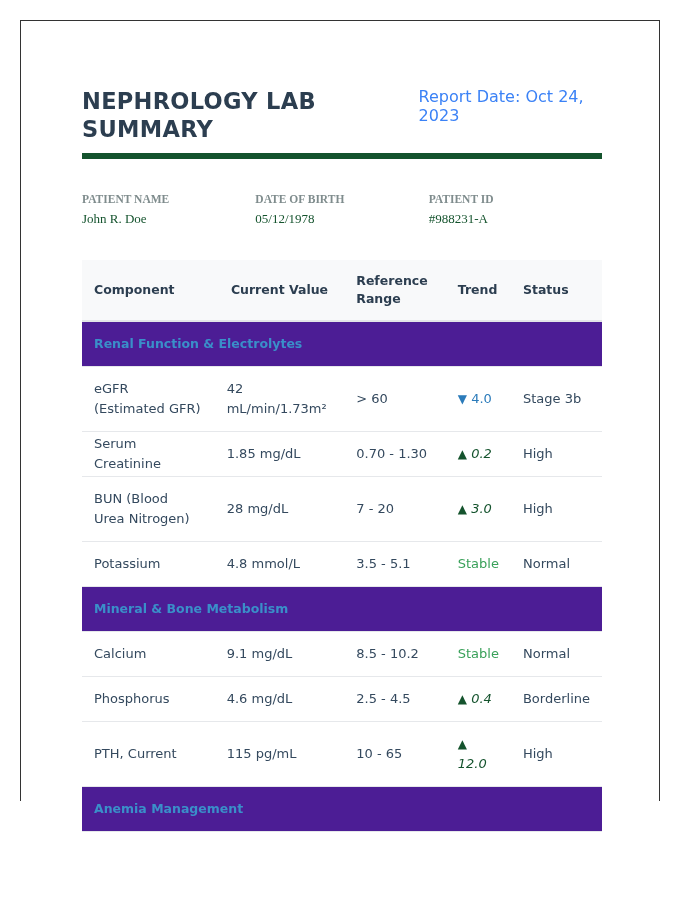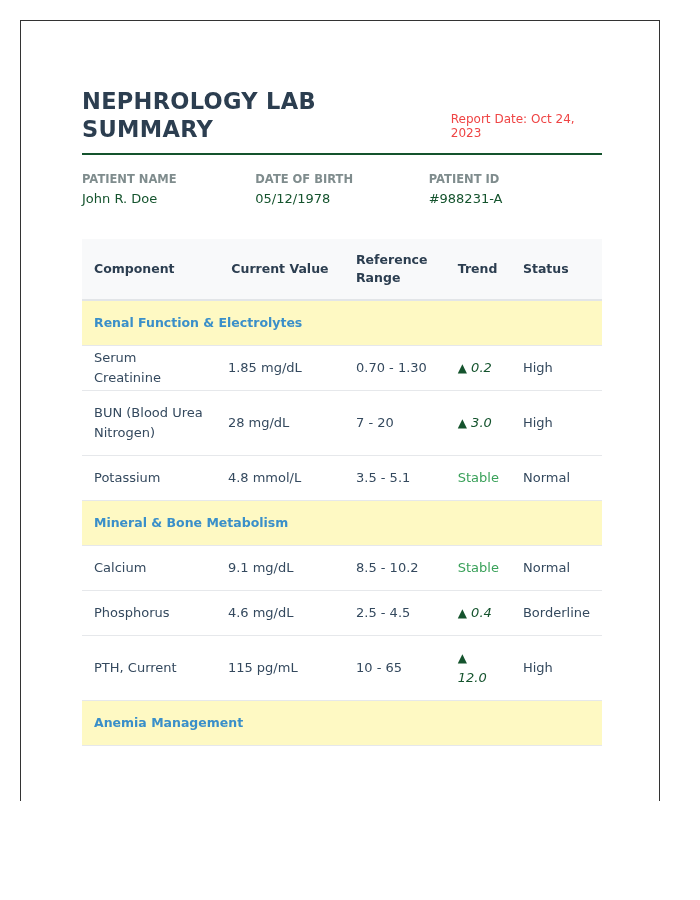--- a/index.html
+++ b/index.html
@@ -1,34 +1,34 @@
 <!DOCTYPE html>
 <html><head>
 <meta charset="utf-8">
 <style>
   html, body { margin:0; padding:0; background:#ffffff; }
   body { width:700px; height:900px; position:relative; overflow:hidden;
          font-family:"DejaVu Sans","Liberation Sans",sans-serif; color:#2c3e50; }
   .page { position:absolute; left:20px; top:20px; width:640px; height:781px;
           border:1.5px solid #333; border-bottom:none; box-sizing:border-box; background:#fff; }
   .content { position:absolute; left:61px; top:66px; width:520px; }
-  .header { display:flex; align-items:flex-end; padding-bottom:10px; border-bottom:2px solid #14532d; }
+  .header { display:flex; align-items:flex-start; padding-bottom:10px; border-bottom:6px solid #14532d; }
   .title { font-size:22.5px; font-weight:bold; letter-spacing:0.3px; color:#2c3e50; line-height:28px; }
-  .report-date { font-size:12px; color:#ef4444; margin-left:12px; margin-bottom:3px; }
-  .patient { display:flex; margin-top:17px; }
+  .report-date { font-size:16px; color:#3b82f6; margin-left:12px; margin-bottom:3px; }
+  .patient { display:flex; margin-top:33px;font-family:Liberation Serif, serif; }
   .pfield { width:180px; }
   .plabel { font-size:11.5px; font-weight:bold; color:#7f8c8d; line-height:14px; }
   .pvalue { font-size:13px; color:#14532d; margin-top:5px; }
   table { border-collapse:collapse; width:520px; margin-top:33px; font-size:13px; }
   thead th { background:#f8f9fa; text-align:left; font-weight:bold; font-size:12.5px; color:#2c3e50;
              padding:0 12px; height:60px; border-bottom:2px solid #e2e5e8; line-height:18px; }
   td { padding:0 12px; border-bottom:1px solid #e6e8eb; color:#34495e; line-height:20px; vertical-align:middle; }
   tr.row td { height:44px; }
   tr.row.tall td { height:64px; }
-  tr.section td { background:#fef9c3; height:44px; color:#3a8fc9; font-weight:bold; font-size:12.5px; }
+  tr.section td { background:#4c1d95; height:44px; color:#3a8fc9; font-weight:bold; font-size:12.5px; }
   .c1 { width:111px; } .c2 { width:106px;text-align:center; } .c3 { width:78px; } .c4 { width:40px; }
   .down { color:#2b7bba; } .up { color:#14532d;font-style:italic; } .stable { color:#3aa15a; }
   .tri { font-size:12px; }
 </style>
 </head>
 <body>
 
 <div class="page">
   <div class="content">
     <div class="header">
@@ -57,20 +57,27 @@
           <th class="c1">Component</th>
           <th class="c2">Current Value</th>
           <th class="c3">Reference Range</th>
           <th class="c4">Trend</th>
           <th>Status</th>
         </tr>
       </thead>
       <tbody>
         <tr class="section">
           <td colspan="5">Renal Function &amp; Electrolytes</td>
+        </tr>
+        <tr class="row tall">
+          <td>eGFR (Estimated GFR)</td>
+          <td>42 mL/min/1.73m²</td>
+          <td>&gt; 60</td>
+          <td class="down"><span class="tri">▼</span> <span>4.0</span></td>
+          <td>Stage 3b</td>
         </tr>
         <tr class="row">
           <td>Serum Creatinine</td>
           <td>1.85 mg/dL</td>
           <td>0.70 - 1.30</td>
           <td class="up"><span class="tri">▲</span> <span>0.2</span></td>
           <td>High</td>
         </tr>
         <tr class="row tall">
           <td>BUN (Blood Urea Nitrogen)</td>

